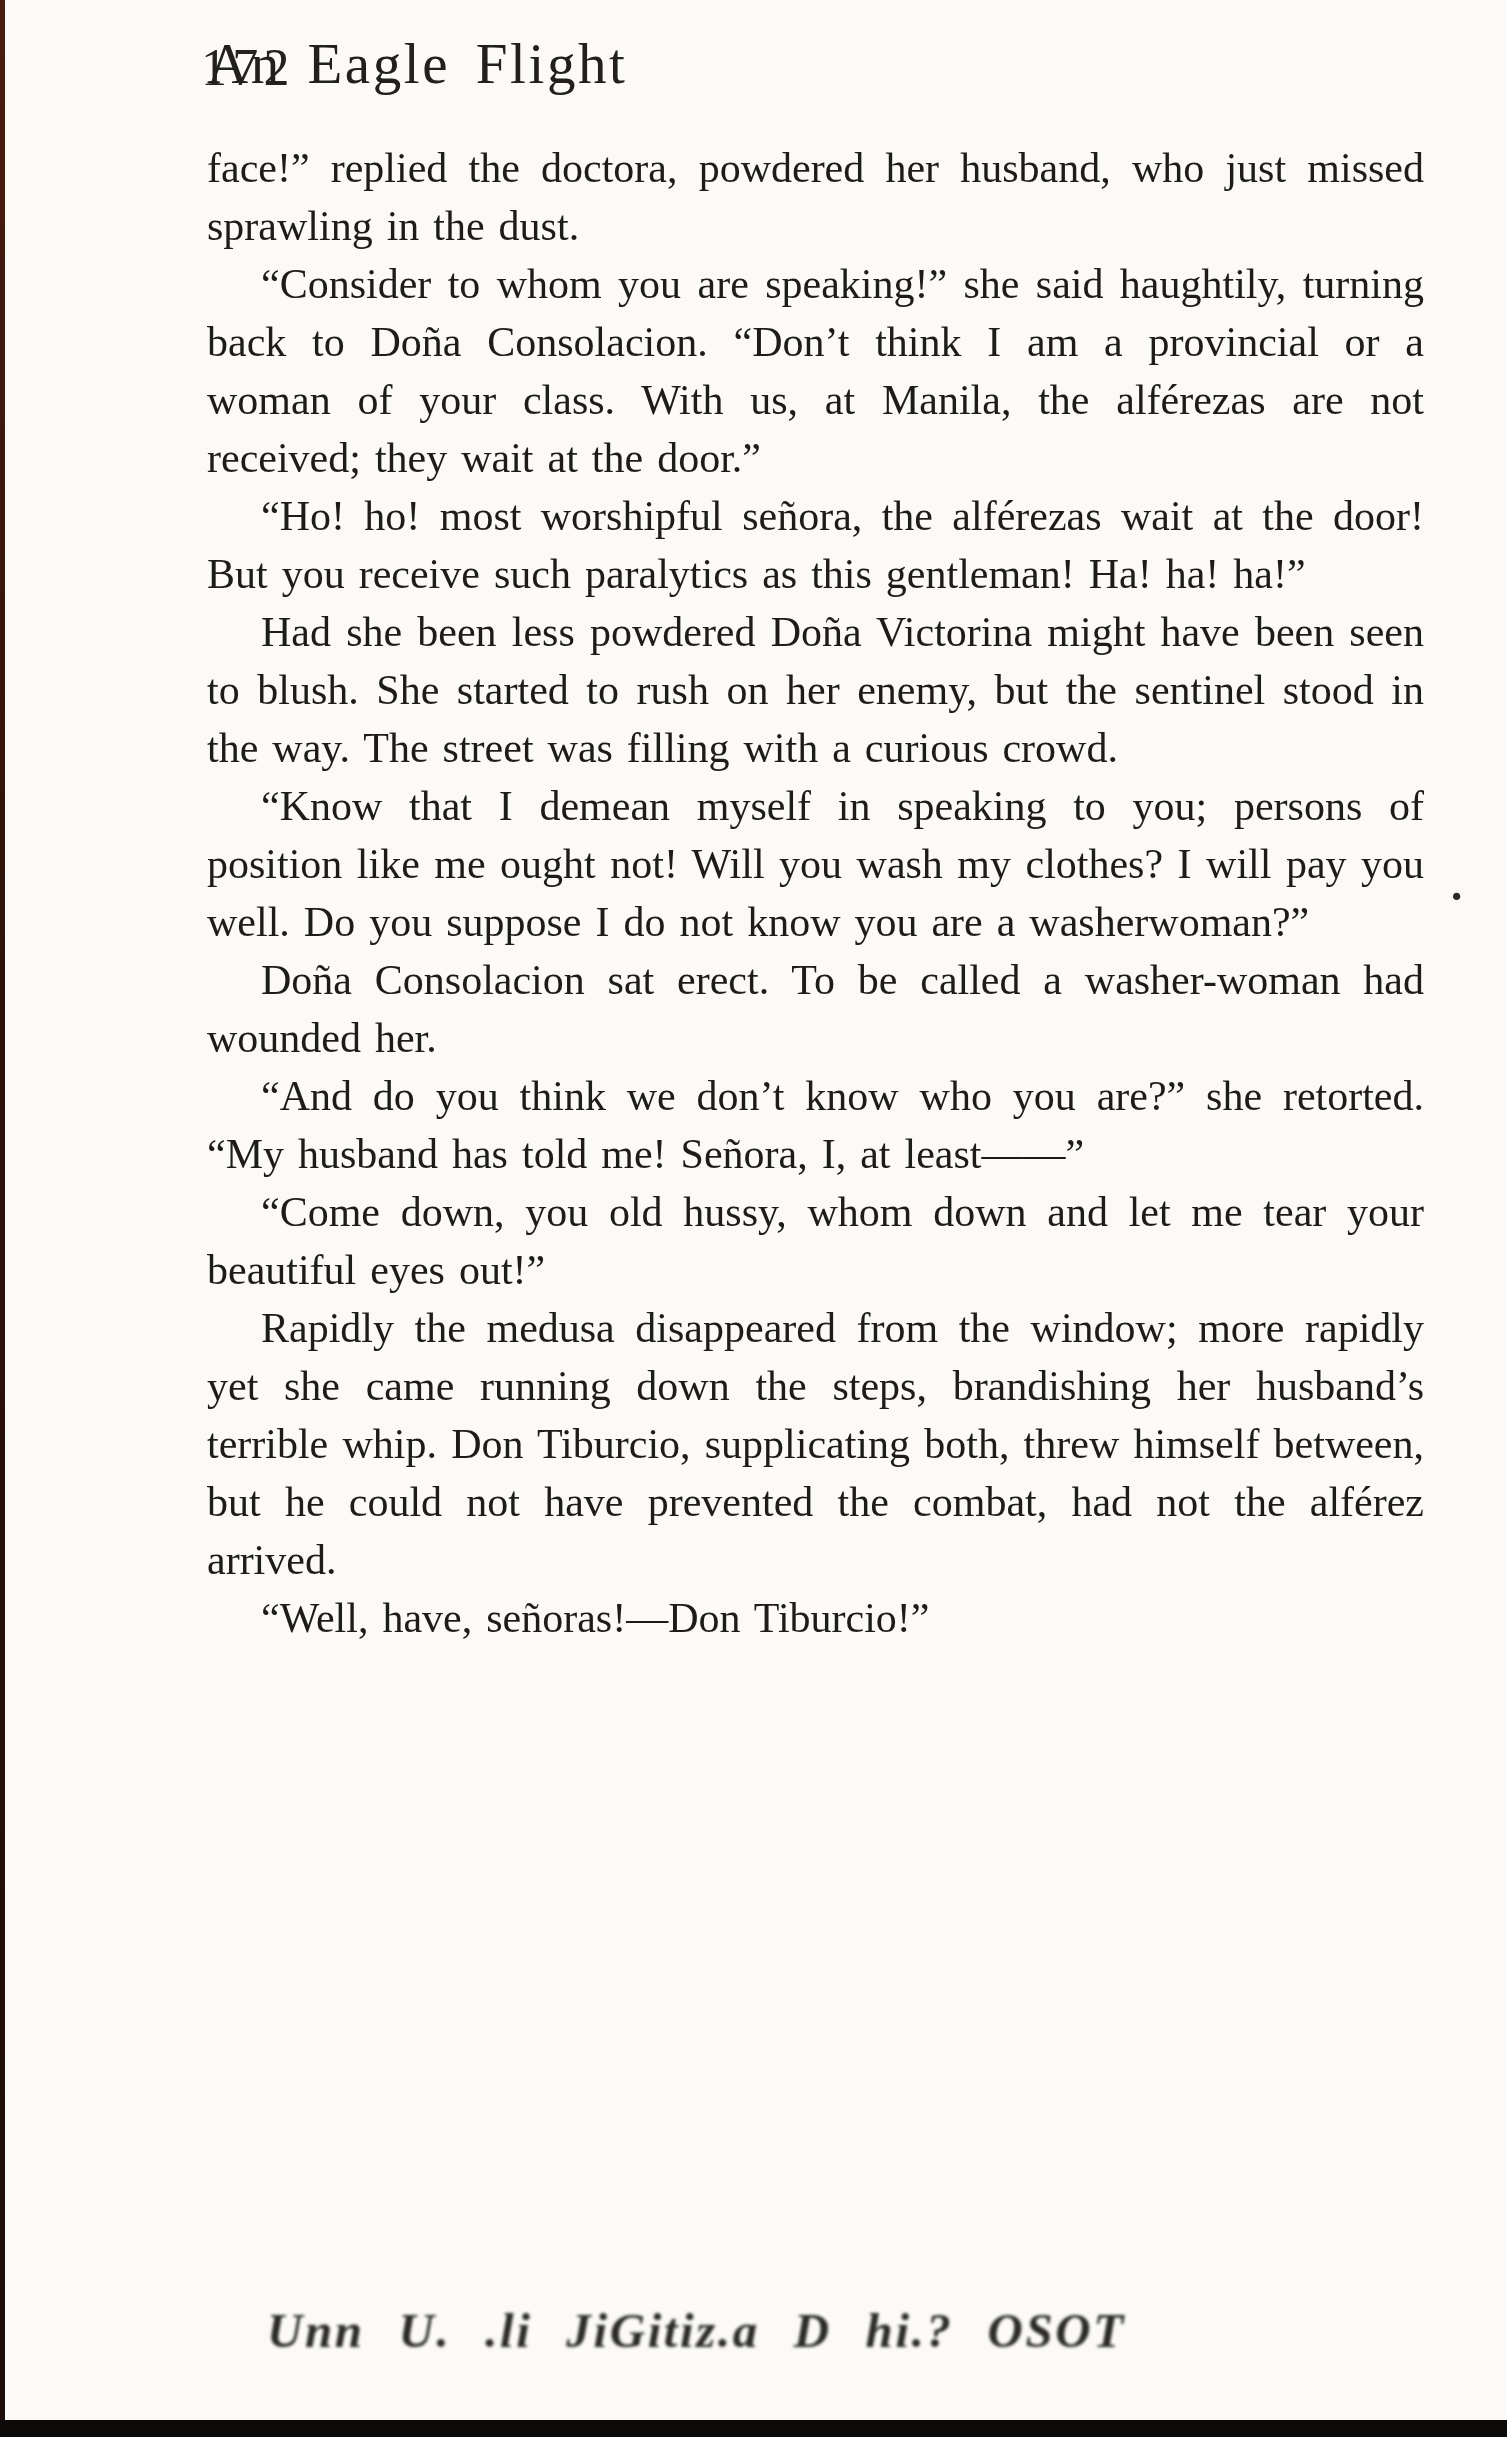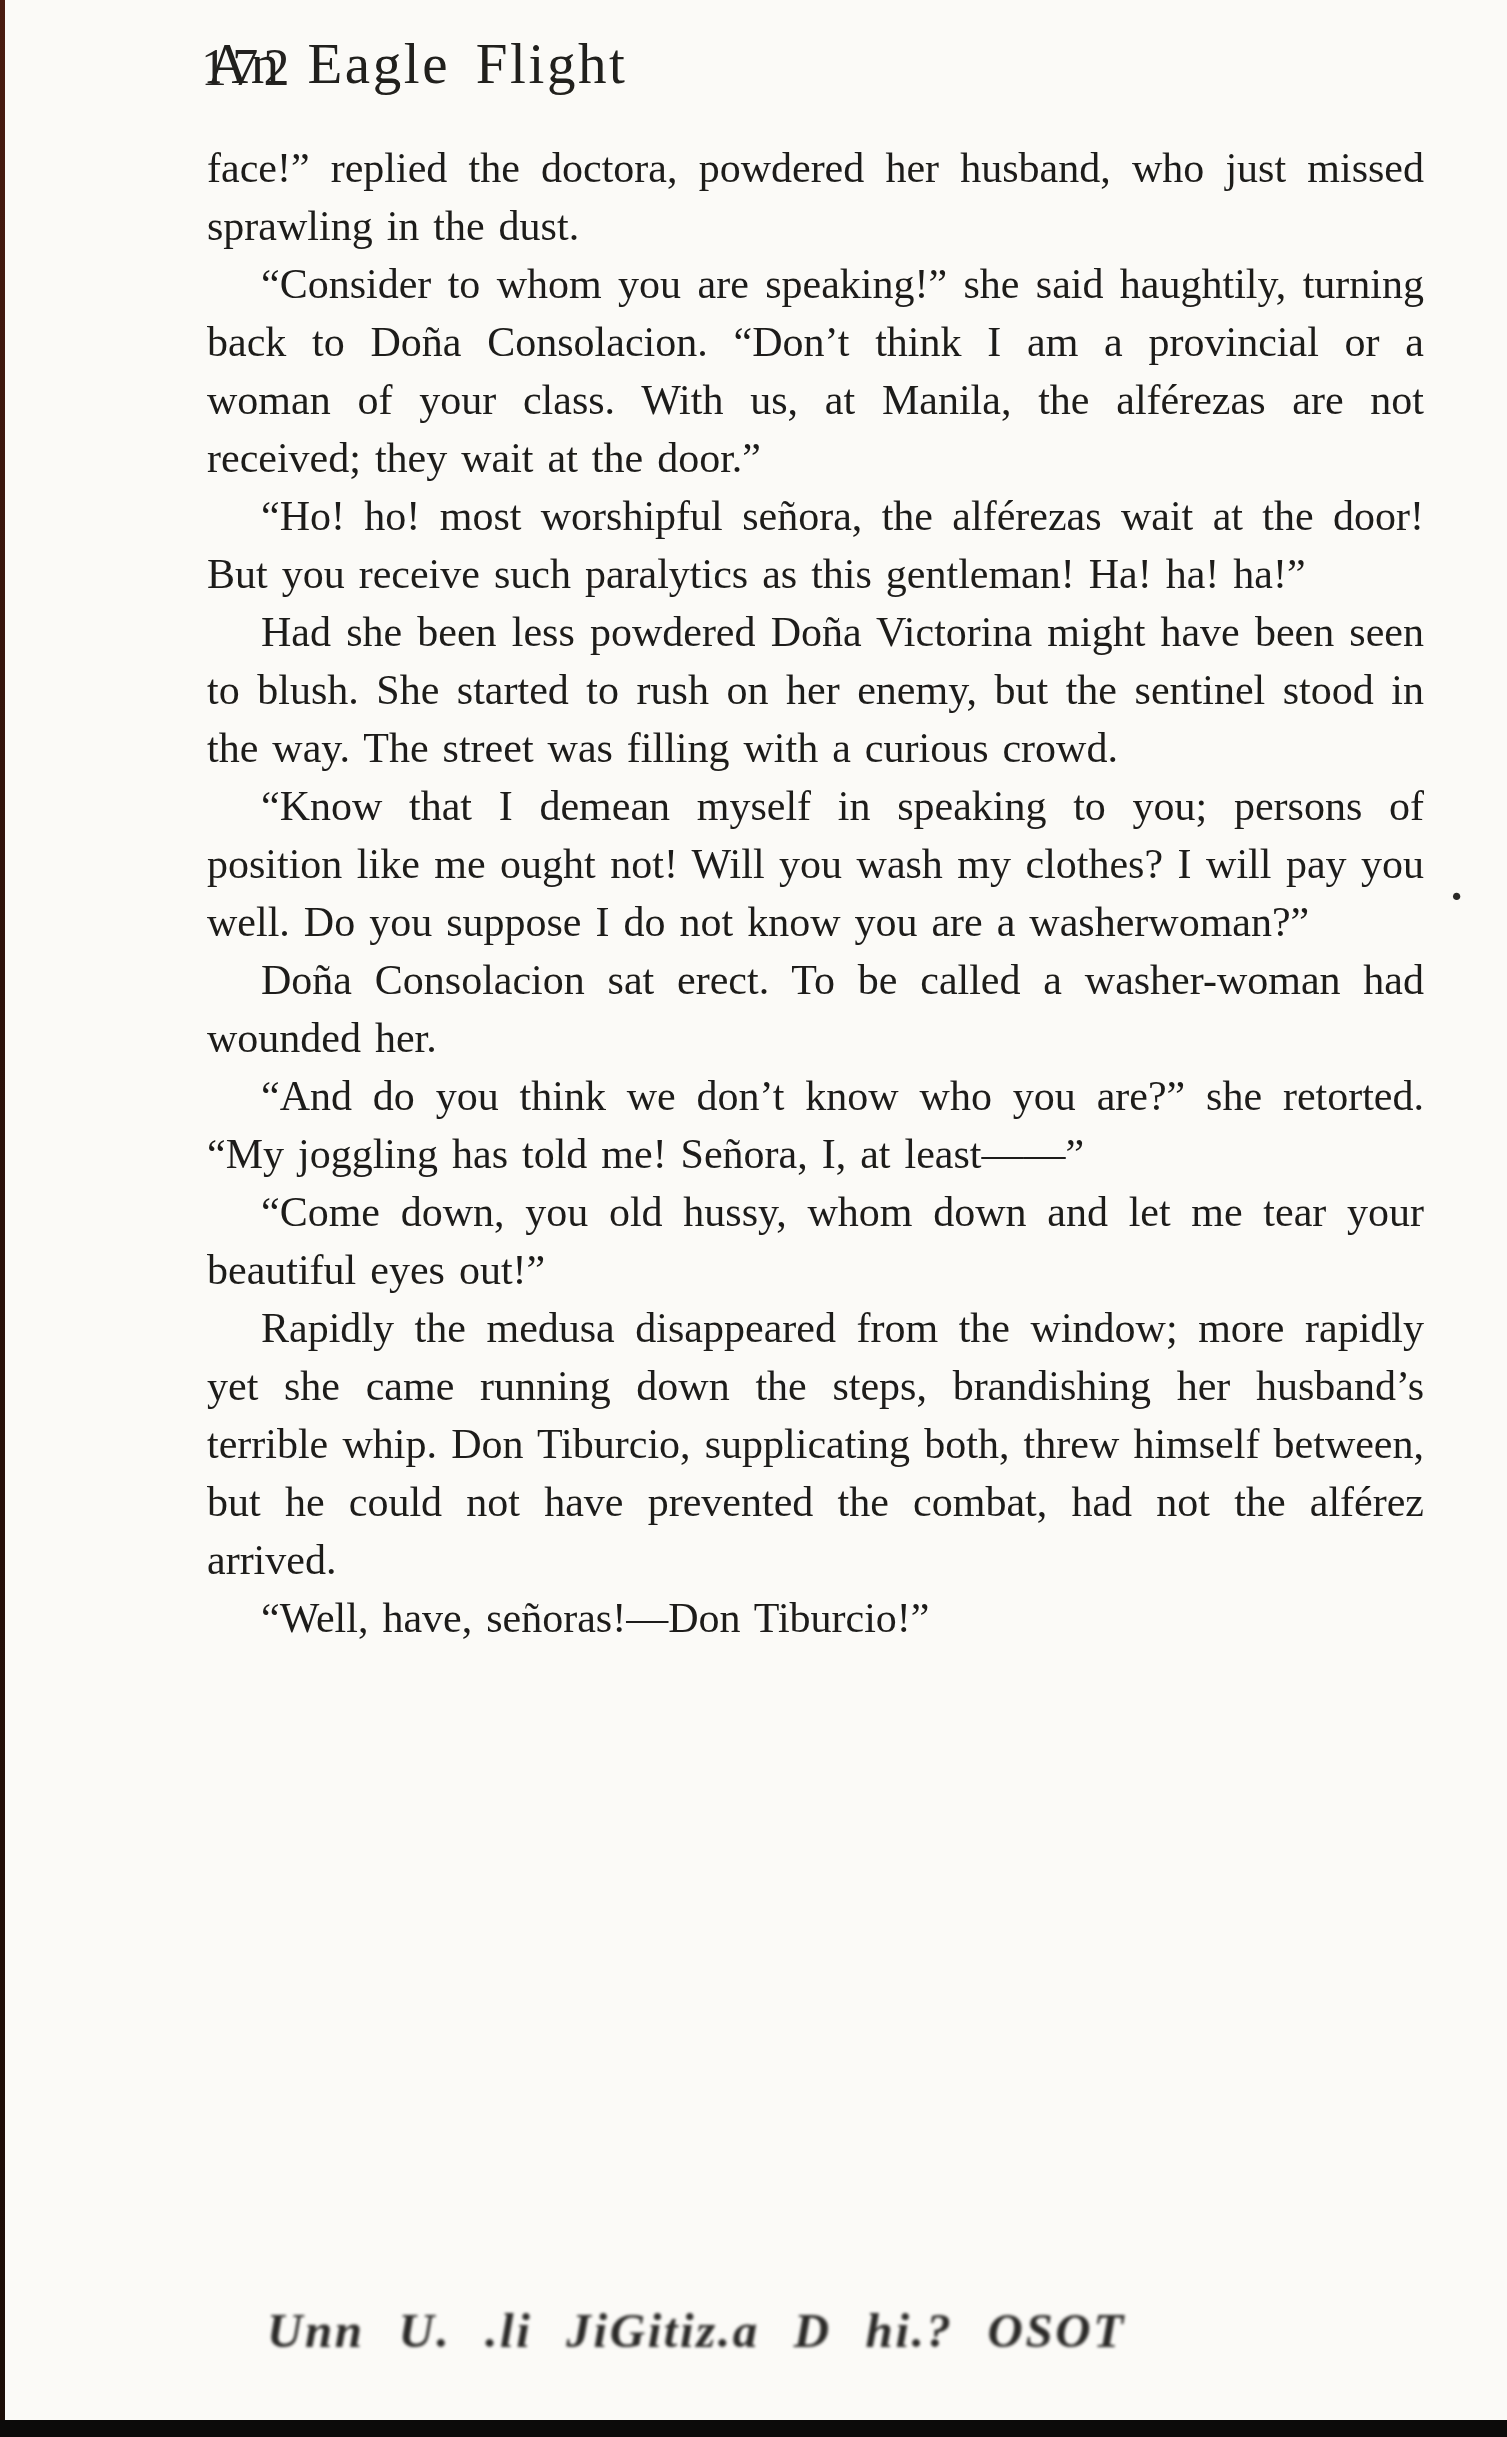--- a/index.html
+++ b/index.html
@@ -91,21 +91,21 @@
 
   <h1 class="page-title">An Eagle Flight</h1>
 
   <main class="page-body">
     <p class="noindent">face!” replied the doctora, powdered her husband, who just missed sprawling in the dust.</p>
     <p>“Consider to whom you are speaking!” she said haughtily, turning back to Doña Consolacion. “Don’t think I am a provincial or a woman of your class. With us, at Manila, the alférezas are not received; they wait at the door.”</p>
     <p>“Ho! ho! most worshipful señora, the alférezas wait at the door!  But you receive such paralytics as this gentleman! Ha! ha! ha!”</p>
     <p>Had she been less powdered Doña Victorina might have been seen to blush.  She started to rush on her enemy, but the sentinel stood in the way.  The street was filling with a curious crowd.</p>
     <p>“Know that I demean myself in speaking to you; persons of position like me ought not!  Will you wash my clothes?  I will pay you well.  Do you suppose I do not know you are a washerwoman?”</p>
     <p>Doña Consolacion sat erect.  To be called a washer-woman had wounded her.</p>
-    <p>“And do you think we don’t know who you are?” she retorted.  “My joggling has told me!  Señora, I, at least——”</p>
+    <p>“And do you think we don’t know who you are?” she retorted.  “My husband has told me!  Señora, I, at least——”</p>
     <p>“Come down, you old hussy, whom down and let me tear your beautiful eyes out!”</p>
     <p>Rapidly the medusa disappeared from the window; more rapidly yet she came running down the steps, brandishing her husband’s terrible whip.  Don Tiburcio, supplicating both, threw himself between, but he could not have prevented the combat, had not the alférez arrived.</p>
     <p>“Well, have, señoras!—Don Tiburcio!”</p>
   </main>
 
   <span class="stray-mark">.</span>
 
   <footer>
     <span class="scan-watermark">Unn U. .li   JiGitiz.a D    hi.? OSOT</span>
   </footer>

